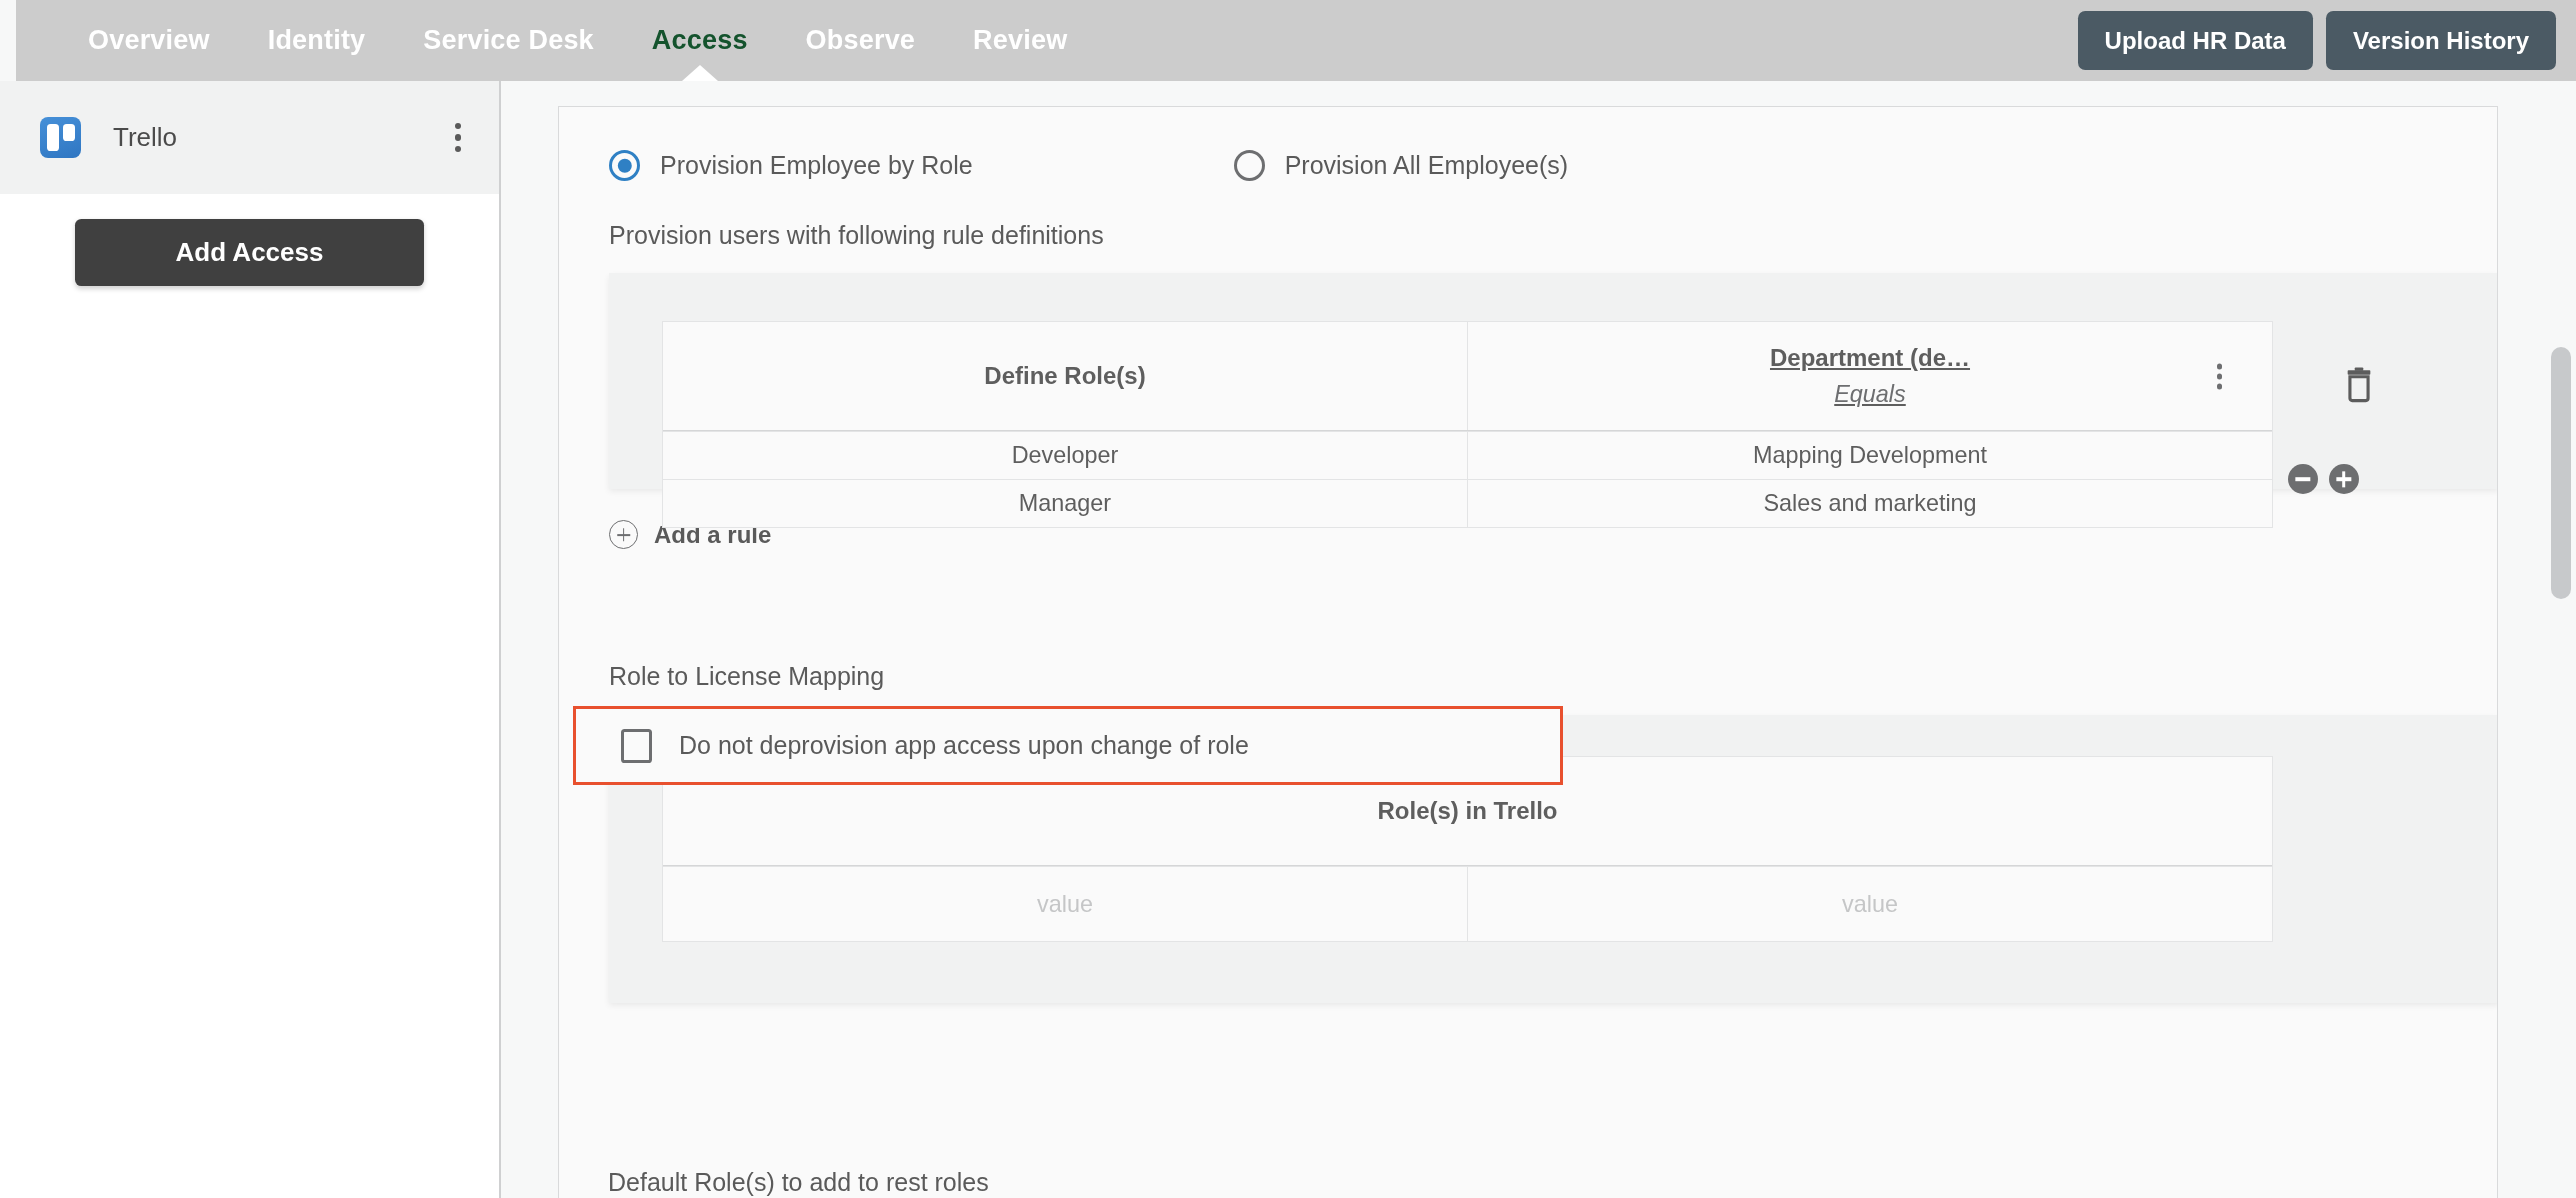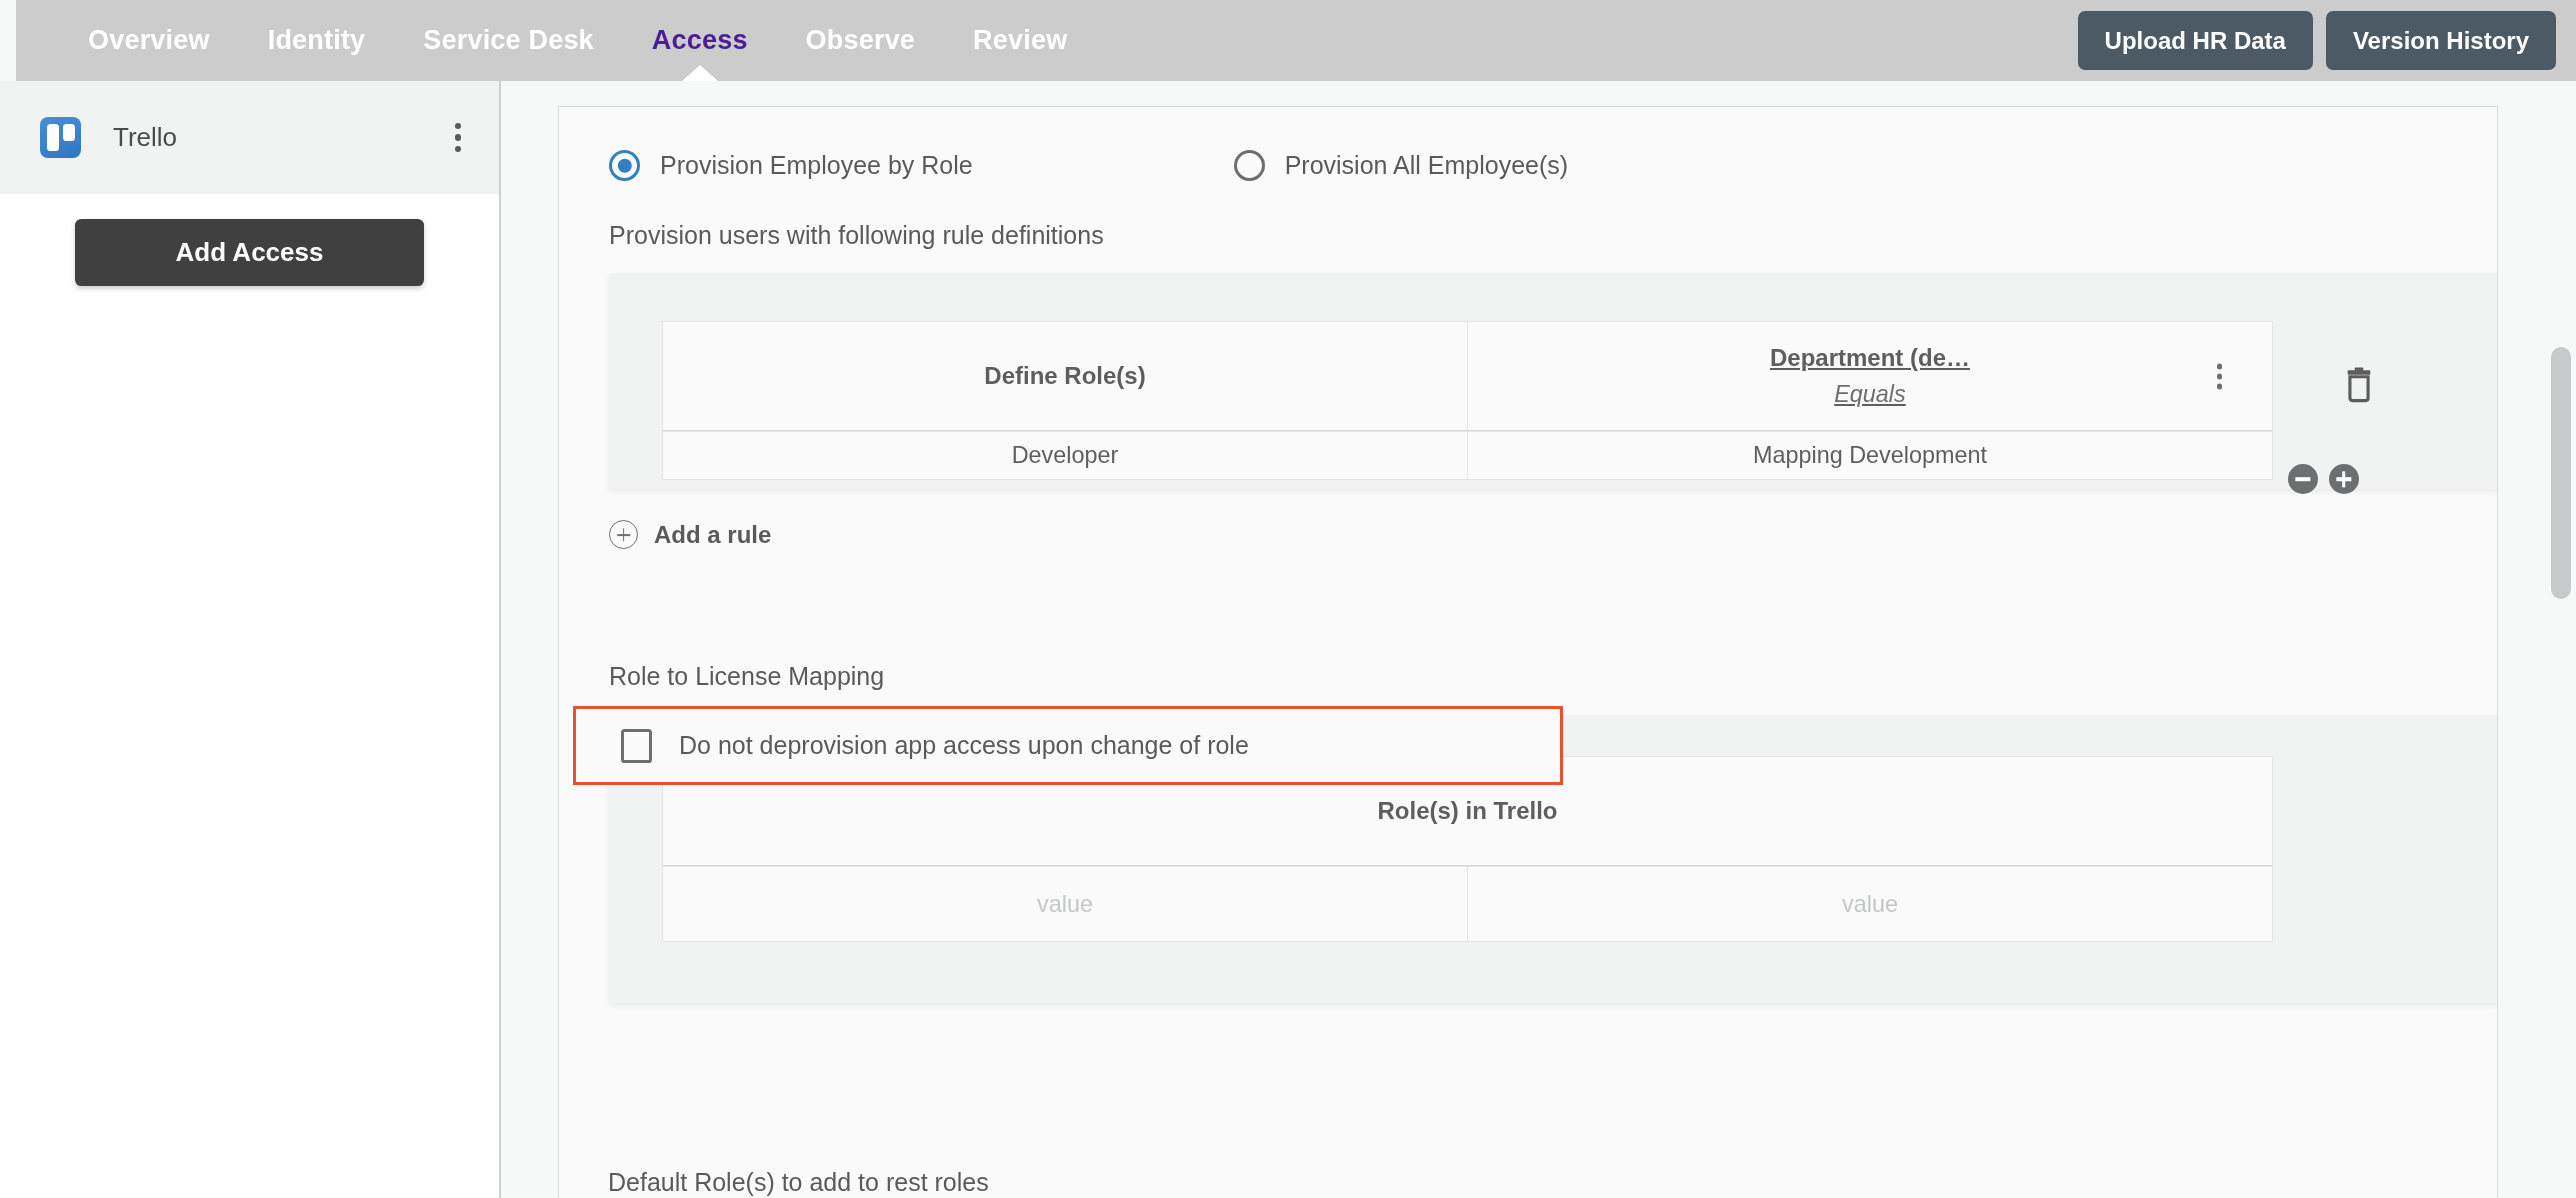--- a/index.html
+++ b/index.html
@@ -38,21 +38,21 @@
     font-size: 27px;
     font-weight: bold;
     padding: 0 29px;
     height: 81px;
     line-height: 81px;
     cursor: pointer;
     white-space: nowrap;
     letter-spacing: 0.2px;
   }
   .nav-item.active {
-    color: #4c1d95;
+    color: #14532d;
   }
   .nav-item.active::after {
     content: "";
     position: absolute;
     left: 50%;
     bottom: 0;
     transform: translateX(-50%);
     width: 0; height: 0;
     border-left: 18px solid transparent;
     border-right: 18px solid transparent;
@@ -477,20 +477,24 @@
               <span></span>
                 <span></span>
                 <span></span>
             </span>
           </div>
         </div>
         <div class="trow">
           <div class="td">Developer</div>
           <div class="td">Mapping Development</div>
         </div>
+        <div class="trow">
+          <div class="td">Manager</div>
+          <div class="td">Sales and marketing</div>
+        </div>
       </div>
 
       <div class="trash-icon" style="left:1733px; top:93px;">
         <svg width="34" height="38" viewBox="0 0 24 26">
           <rect x="4" y="2.5" width="16" height="3.2" rx="0.6" fill="#5c5c5c"></rect>
           <rect x="9" y="0.6" width="6" height="2.4" rx="0.6" fill="#5c5c5c"></rect>
           <path d="M5.6 7.2 h12.8 v15.2 a1.6 1.6 0 0 1 -1.6 1.6 h-9.6 a1.6 1.6 0 0 1 -1.6 -1.6 z" fill="none" stroke="#5c5c5c" stroke-width="2.2"></path>
         </svg>
       </div>
 

